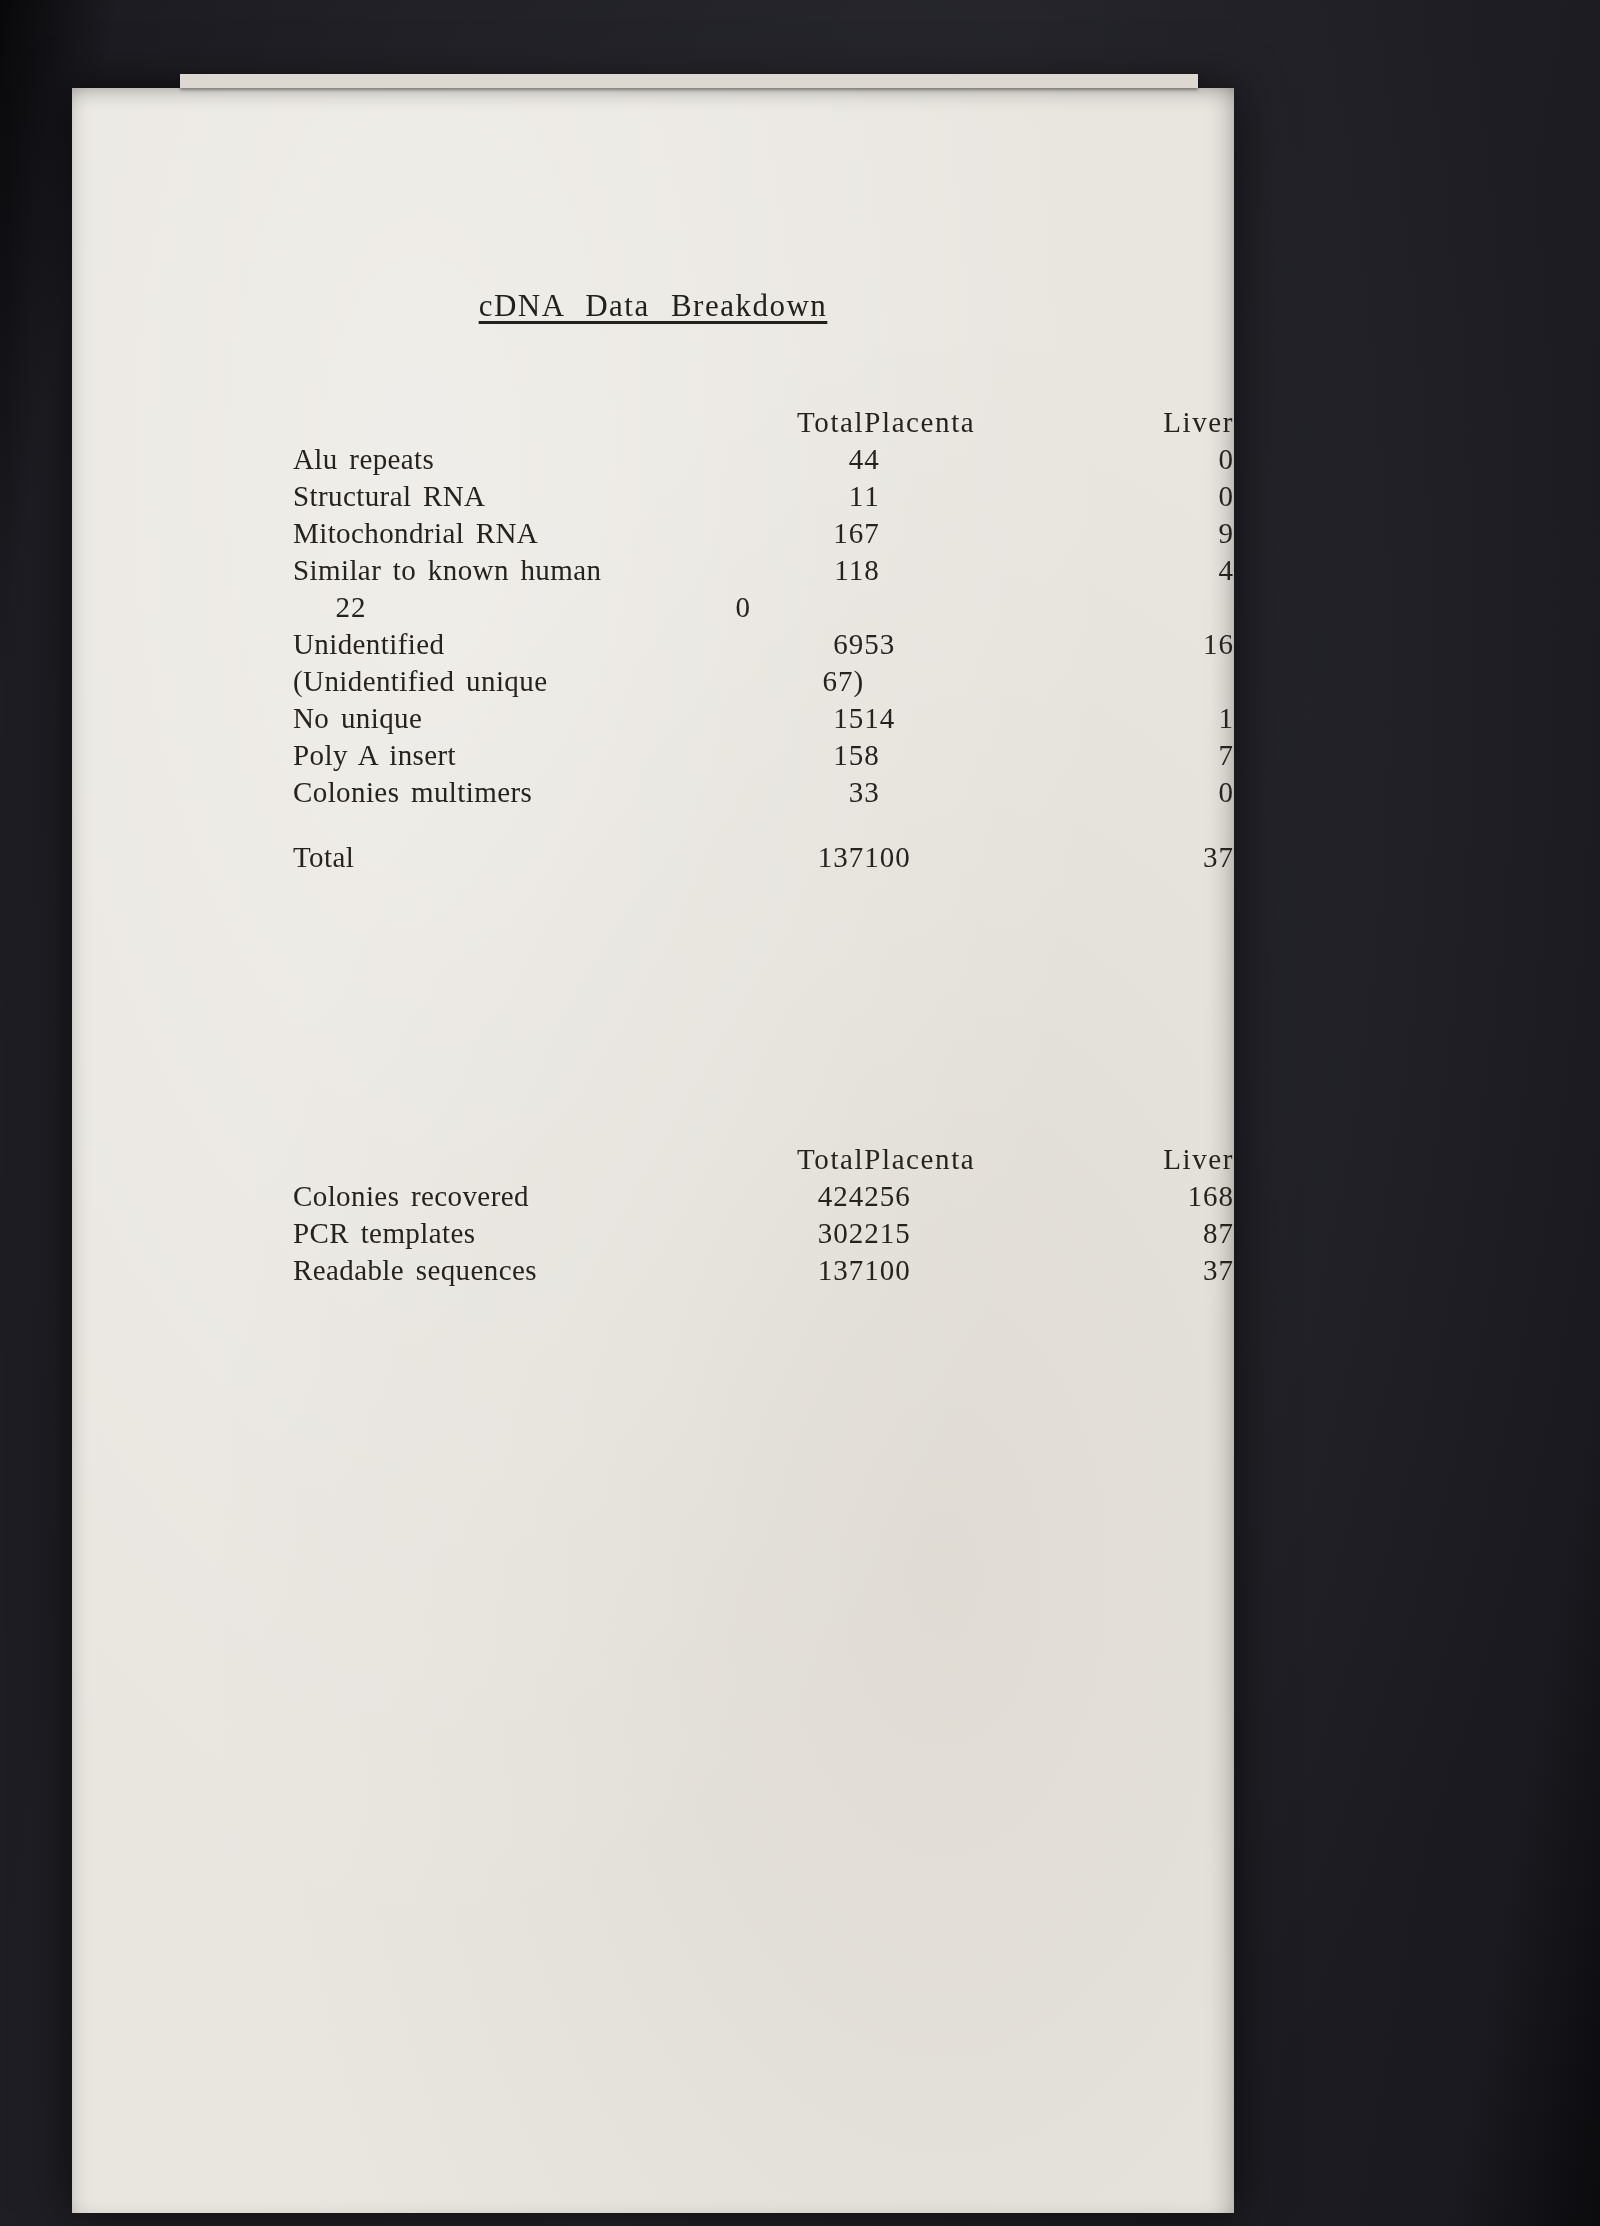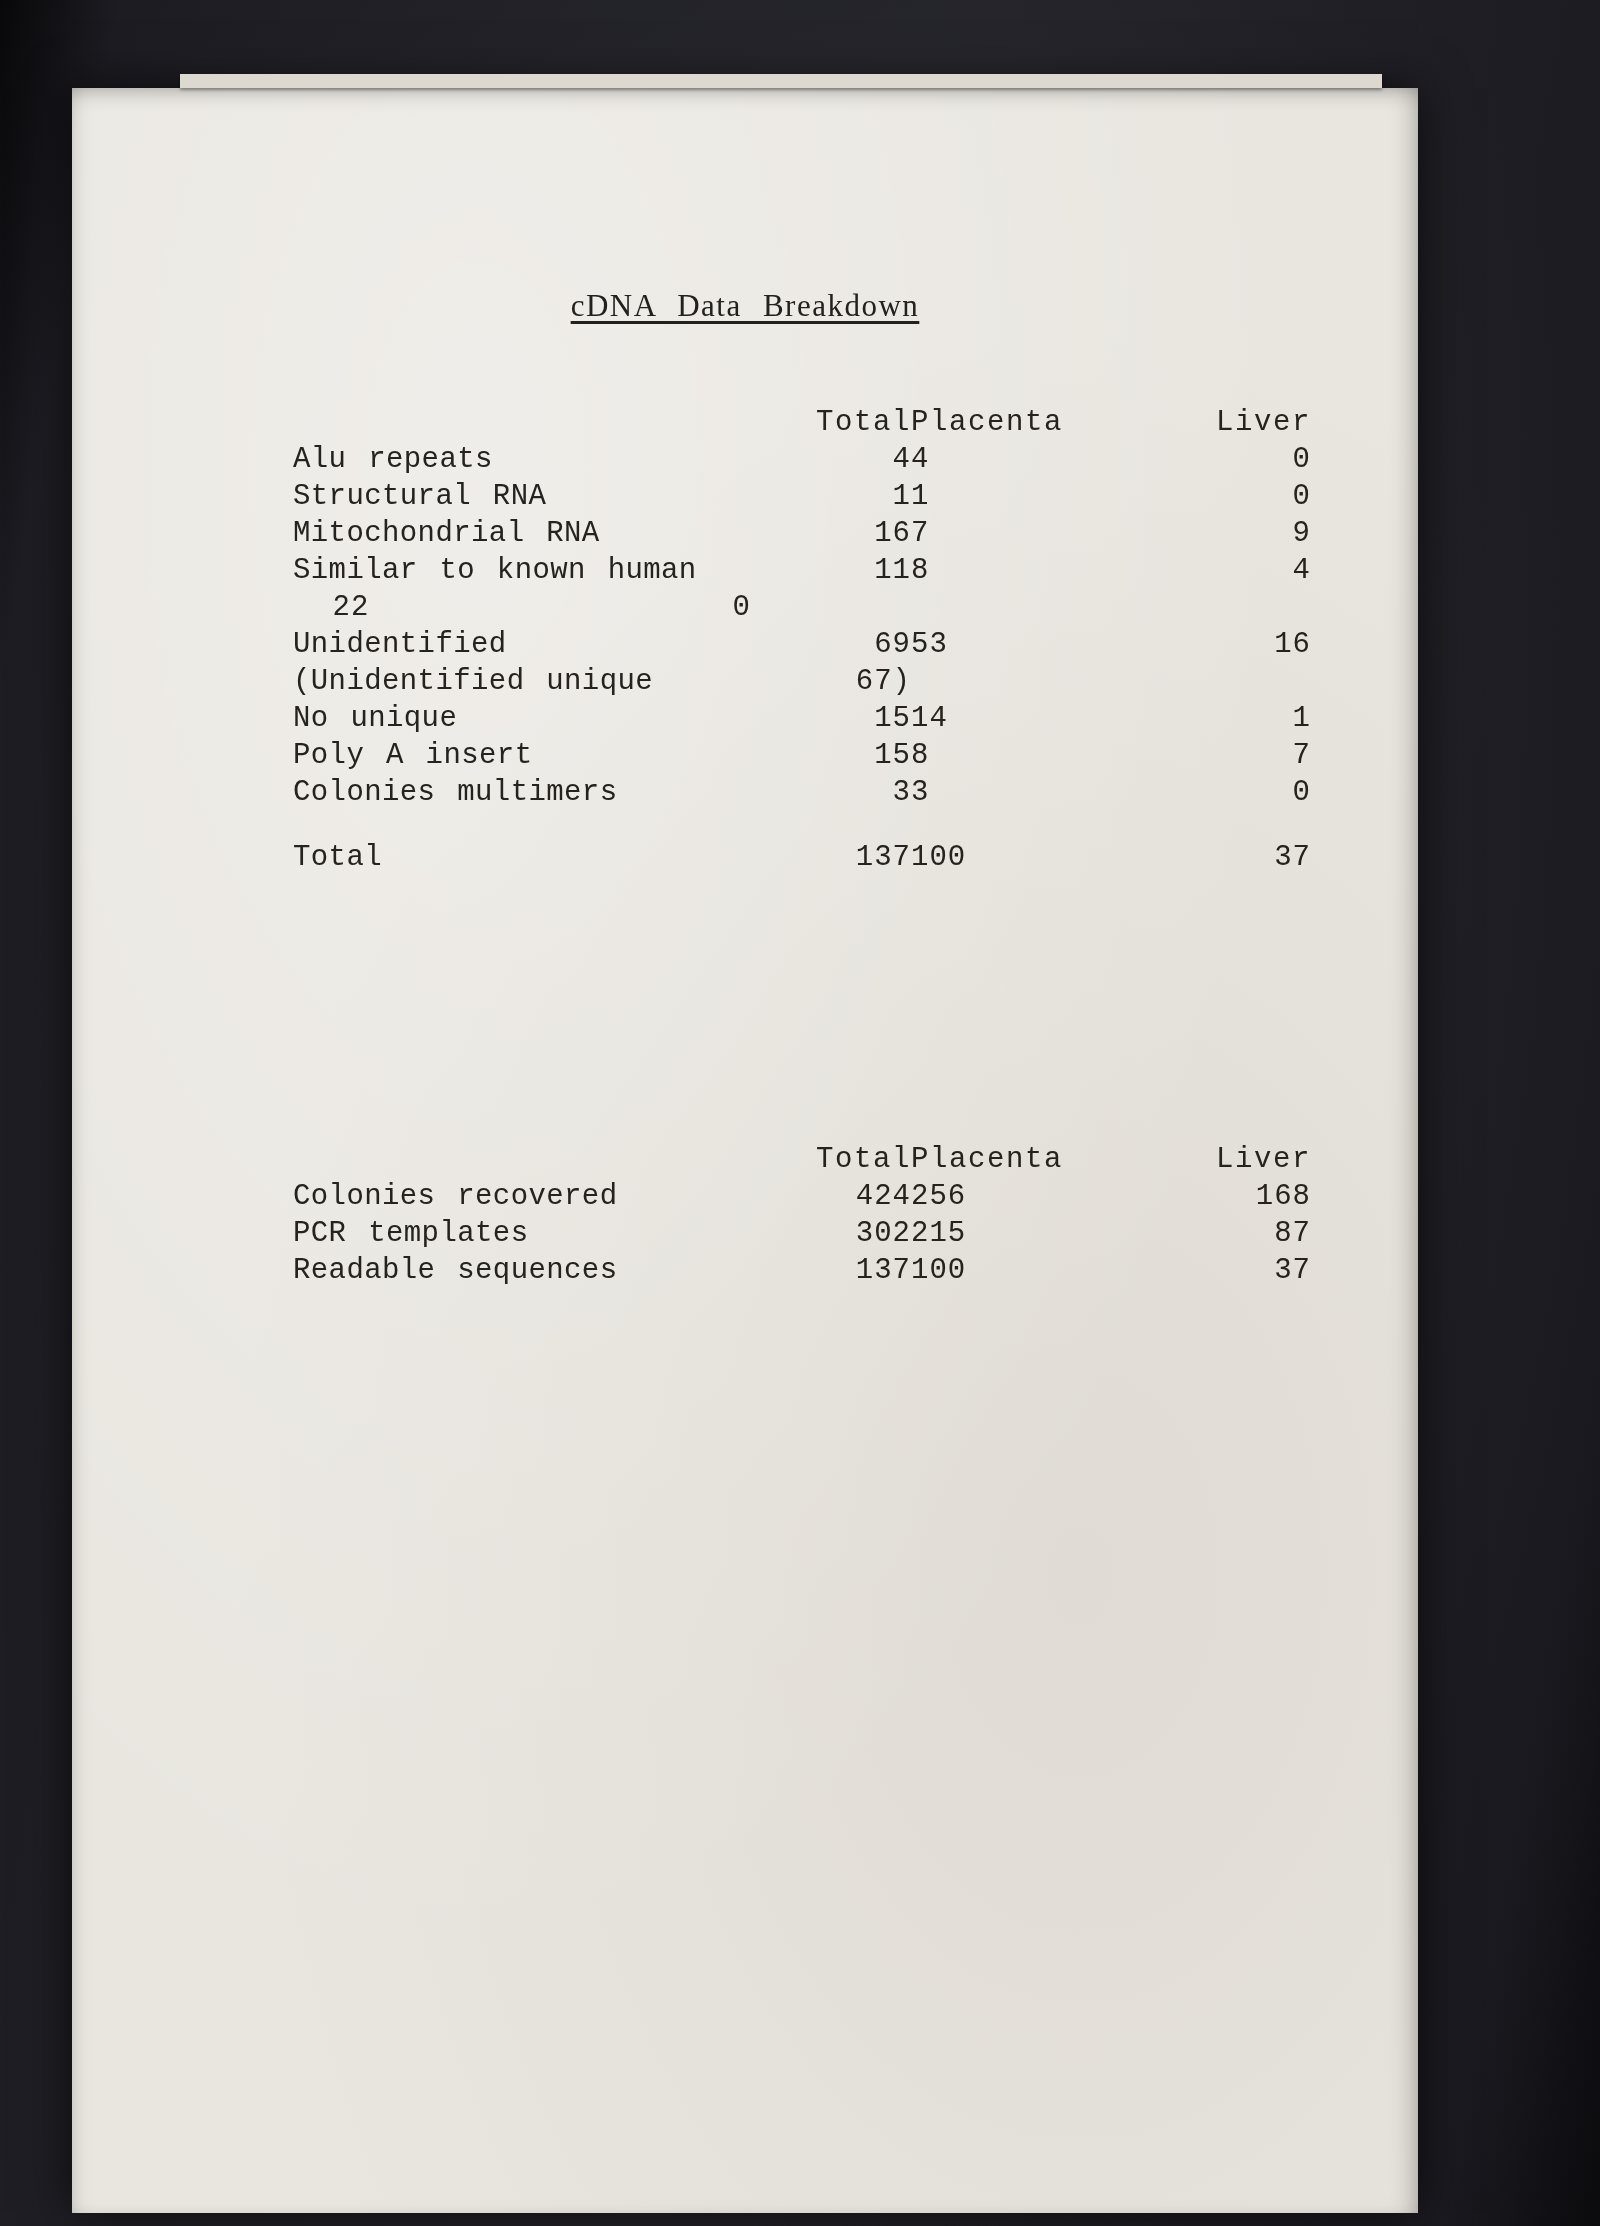--- a/index.html
+++ b/index.html
@@ -14,21 +14,21 @@
     position: relative;
     background:
       radial-gradient(ellipse at 50% 40%, rgba(70,70,80,0.25), transparent 75%),
       linear-gradient(100deg, #08080a 0%, #1c1c22 6%, #222228 50%, #1a1a20 92%, #0b0b0e 100%),
       #15151a;
   }
   .paper {
     position: absolute;
     left: 72px;
     top: 88px;
-    width: 1346px;
+    width: 1162px;
     height: 2125px;
     background:
       radial-gradient(ellipse at 30% 18%, rgba(255,255,255,0.30), transparent 62%),
       radial-gradient(ellipse at 75% 70%, rgba(140,130,110,0.10), transparent 60%),
       #e9e6e0;
     box-shadow:
       inset -16px 0 26px -14px rgba(0,0,0,0.30),
       inset 0 18px 22px -16px rgba(0,0,0,0.25),
       inset 14px 0 22px -16px rgba(0,0,0,0.20),
       0 0 46px rgba(0,0,0,0.65);
@@ -54,21 +54,20 @@
     letter-spacing: 1.5px;
     word-spacing: 12px;
     color: #23211d;
     text-decoration: underline;
     text-underline-offset: 5px;
   }
   .tbl {
     position: absolute;
     left: 0;
     width: 100%;
-    font-family: Liberation Mono, monospace;
   }
   .tbl-1 { top: 318px; }
   .tbl-2 { top: 1055px; }
   .row {
     display: flex;
     height: 37px;
     font-size: 29px;
     color: #26231f;
     letter-spacing: 0.4px;
   }

